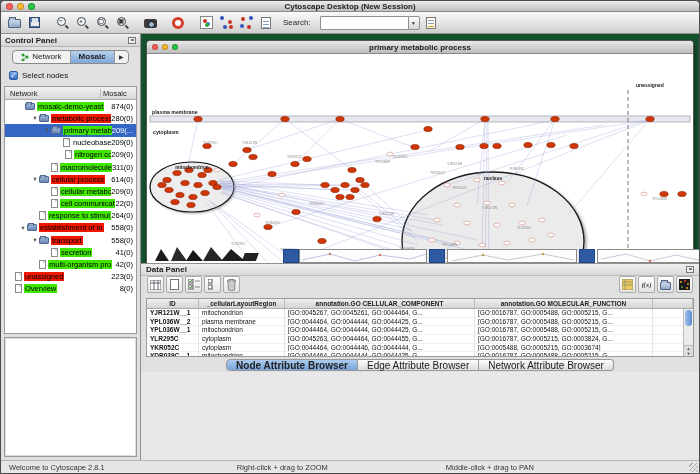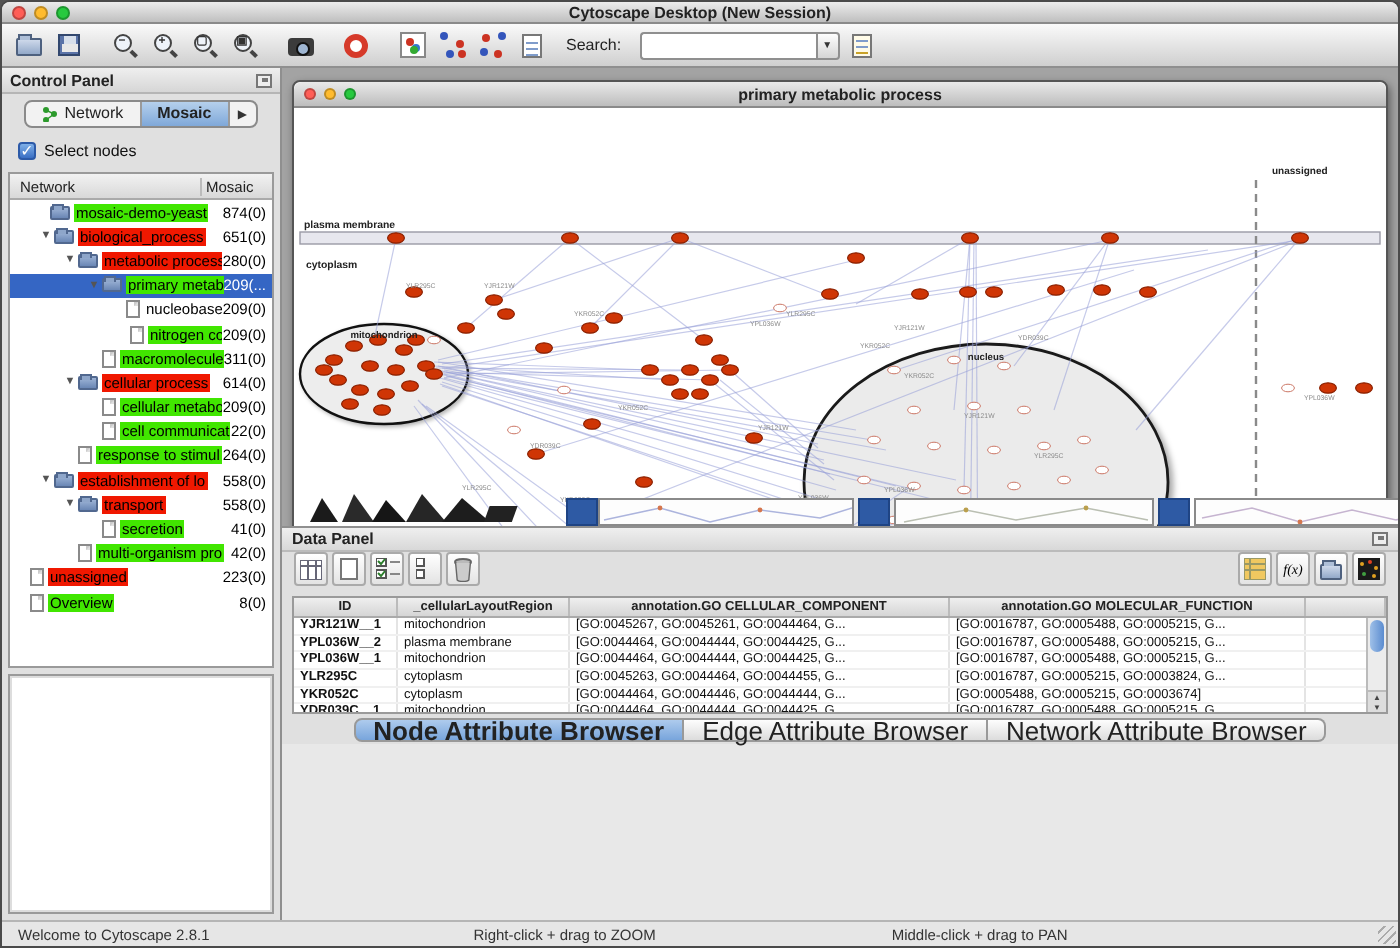--- a/index.html
+++ b/index.html
@@ -61,21 +61,21 @@
   .ico-doc { width:7px; height:9px; background:#fff; border:1px solid #8a8a8a; position:relative; }
   .ico-doc:before { content:""; position:absolute; right:0; top:0; border:2px solid; border-color:#ccc #e0e0e0 transparent transparent; border-width:2px 2px 0 0;}
   .tlabel { padding:0 1px; overflow:hidden; text-overflow:clip; }
   .tlabel.green { background:#41e600; }
   .tlabel.red { background:#f01800; }
   .cnt { margin-left:auto; padding-right:3px; color:#000; flex:none; }
   .birdseye { flex:none; height:120px; margin:2px 3px 3px; border:1px solid #9a9a9a; background:#fff; box-shadow:inset 0 0 0 1px #ddd; }
 
   
   .main { flex:1; display:flex; flex-direction:column; min-width:0; }
-  .desktop { flex:none; height:229px; background:#a3a3a3; position:relative; overflow:hidden; }
+  .desktop { flex:none; height:229px; background:#14532d; position:relative; overflow:hidden; }
   .netframe { position:absolute; left:5px; top:6px; right:5px; height:300px; border:1px solid #555; border-radius:4px 4px 0 0; box-shadow:1px 2px 4px rgba(0,0,0,.45); display:flex; flex-direction:column; background:#fff; }
   .frame-tb { height:13px; flex:none; display:flex; align-items:center; background:linear-gradient(#e9e9e9,#bdbdbd); border-bottom:1px solid #8a8a8a; border-radius:4px 4px 0 0; position:relative; }
   .frame-tb .lights .light { width:6px; height:6px; }
   .frame-title { position:absolute; left:0; right:0; text-align:center; font-size:8px; font-weight:bold; color:#222; }
   .canvas { flex:1; background:#fff; position:relative; overflow:hidden; }
   .canvas svg { position:absolute; inset:0; }
   .grip { position:absolute; right:1px; bottom:1px; width:8px; height:8px; background:repeating-linear-gradient(135deg,transparent,transparent 1.5px,#999 1.5px,#999 2.5px); }
 
   .deskstrip { position:absolute; left:0; right:0; bottom:0; height:16px; }
   .frag { position:absolute; top:2px; height:14px; background:#fdfdfd; border:1px solid #8a8a8a; overflow:hidden; }
@@ -93,21 +93,21 @@
   .dt-head div { font-size:6.5px; font-weight:bold; color:#222; text-align:center; border-right:1px solid #bbb; overflow:hidden; white-space:nowrap; line-height:10px;}
   .dt-row { height:8.7px; display:flex; border-bottom:1px solid #f0f0f0; }
   .dt-row div { font-size:6.5px; color:#111; border-right:1px solid #e4e4e4; padding-left:3px; overflow:hidden; white-space:nowrap; line-height:8.7px; }
   .dt-row .c0 { font-weight:bold; }
   .c0{width:52px;flex:none}.c1{width:86px;flex:none}.c2{width:190px;flex:none}.c3{width:178px;flex:none}.c4{flex:1}
   .vscroll { position:absolute; right:0; top:10px; bottom:0; width:10px; background:#ececec; border-left:1px solid #bbb; }
   .vthumb { position:absolute; top:1px; left:1px; width:7px; height:16px; border-radius:4px; background:linear-gradient(90deg,#9fc0e8,#5b8cd0); }
   .varrows { position:absolute; bottom:0; left:0; right:0; font-size:4px; color:#444; text-align:center; line-height:5px; background:#ddd; border-top:1px solid #bbb;}
 
   .browsertabs { flex:none; height:14px; background:#e0e0e0; display:flex; align-items:center; justify-content:center; }
-  .btab { height:12px; display:flex; align-items:center; padding:4px 9px; font-size:13px; color:#222; background:linear-gradient(#fdfdfd,#dcdcdc); border:1px solid #999; border-left:none; }
+  .btab { height:12px; display:flex; align-items:center; padding:4px 9px; font-size:10px; color:#222; background:linear-gradient(#fdfdfd,#dcdcdc); border:1px solid #999; border-left:none; }
   .btab:first-child { border-left:1px solid #999; border-radius:4px 0 0 4px; }
   .btab:last-child { border-radius:0 4px 4px 0; }
   .btab.sel { background:linear-gradient(#aecbed,#78a5dc); font-weight:bold; }
 
   
   .statusbar { height:13px; flex:none; display:flex; align-items:center; background:#e6e6e6; border-top:1px solid #b5b5b5; font-size:7.5px; color:#333; position:relative; }
   .statusbar .s1{margin-left:8px} .statusbar .s2{margin-left:132px} .statusbar .s3{margin-left:118px}
   .sgrip { position:absolute; right:1px; bottom:1px; width:9px; height:9px; background:repeating-linear-gradient(135deg,transparent,transparent 2px,#aaa 2px,#aaa 3px); }
 
   
@@ -255,26 +255,20 @@
         <div class="tree-head">
           <span class="h1">Network</span>
           <span class="h2">Mosaic</span>
         </div>
         <div class="tree-rows" id="tree-rows">
             <div class="trow" style="padding-left: 12px;">
               <span class="tw-arrow"></span>
               <span class="tw-ico ico-folder"></span>
               <span class="tlabel green">mosaic-demo-yeast</span>
               <span class="cnt">874(0)</span>
-            </div>
-            <div class="trow" style="padding-left: 14px;">
-              <span class="tw-arrow">▼</span>
-              <span class="tw-ico ico-folder"></span>
-              <span class="tlabel red">biological_process</span>
-              <span class="cnt">651(0)</span>
             </div>
             <div class="trow" style="padding-left: 26px;">
               <span class="tw-arrow">▼</span>
               <span class="tw-ico ico-folder"></span>
               <span class="tlabel red">metabolic process</span>
               <span class="cnt">280(0)</span>
             </div>
             <div class="trow sel" style="padding-left: 38px;">
               <span class="tw-arrow">▼</span>
               <span class="tw-ico ico-folder"></span>

